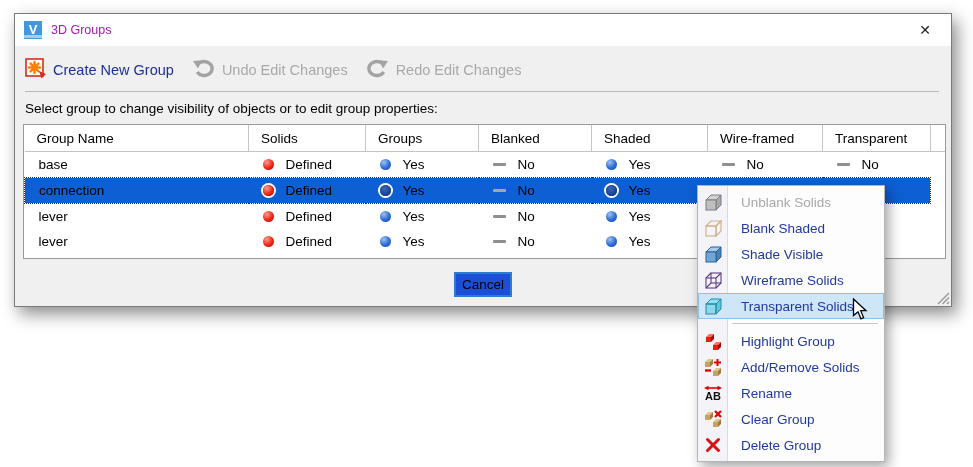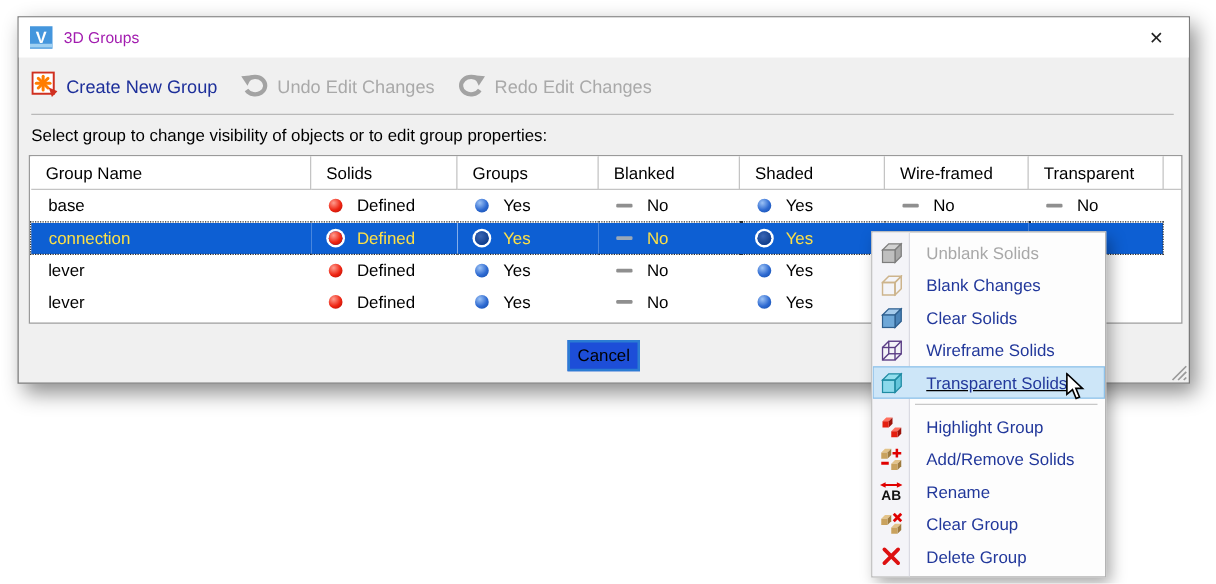--- a/index.html
+++ b/index.html
@@ -28,21 +28,21 @@
 
   
   .table-box{position:absolute;left:8px;top:110px;width:923px;height:135px;background:#fff;border:1px solid #9a9a9a;box-sizing:border-box;overflow:hidden;}
   table{border-collapse:collapse;table-layout:fixed;width:100%;}
   th{height:26px;text-align:left;font-weight:normal;font-size:13.5px;color:#000;padding:0 0 0 12px;
      border-right:1px solid #c4c4c4;border-bottom:1px solid #c4c4c4;background:#fff;white-space:nowrap;overflow:hidden;}
   th.filler{border-right:none;}
   td{height:25px;font-size:13.5px;color:#000;padding:0;white-space:nowrap;overflow:hidden;}
   td.name{padding-left:14px;}
   td .cellwrap{display:flex;align-items:center;gap:12px;padding-left:14px;}
-  tr.selected td:not(.filler){background:#0d5fd3;color:#fde047;border-top:1px dotted #2b2b2b;border-bottom:1px dotted #2b2b2b;}
+  tr.selected td:not(.filler){background:#0d5fd3;color:#000000;border-top:1px dotted #2b2b2b;border-bottom:1px dotted #2b2b2b;}
   tr.selected td.name{border-left:1px dotted #2b2b2b;}
   tr.selected td.last-col{border-right:1px dotted #2b2b2b;}
   .dot{display:inline-block;width:11px;height:11px;border-radius:50%;flex:0 0 auto;}
   .dot.red{background:radial-gradient(circle at 35% 30%,#ff9c8e,#ee2412 55%,#ad0b02);}
   .dot.blue{background:radial-gradient(circle at 35% 30%,#9cc2f5,#2e6ad1 55%,#0f49a8);}
   tr.selected .dot{box-shadow:0 0 0 2px #fff;}
   tr.selected .dot.blue{background:radial-gradient(circle at 40% 35%,#3a66b5,#123e8c 70%);}
   .dash{display:inline-block;width:13px;height:3px;background:#8f8f8f;border-radius:1px;flex:0 0 auto;}
   tr.selected .dash{background:#9aa8b8;}
 
@@ -53,21 +53,21 @@
   .resize-grip{position:absolute;right:1px;bottom:1px;width:15px;height:15px;}
 
   
   .menu{position:absolute;left:697px;top:185px;width:188px;background:#fdfdfd;border:1px solid #b4b4b4;
         box-shadow:4px 5px 12px rgba(0,0,0,.35);padding:3px 0;z-index:5;box-sizing:border-box;}
   .menu-gutter{position:absolute;left:0;top:0;bottom:0;width:29px;background:#f4f4f8;border-right:1px solid #dadae2;}
   .menu-item{position:relative;height:26px;display:flex;align-items:center;}
   .menu-icon{width:30px;display:flex;justify-content:center;align-items:center;z-index:1;flex:0 0 auto;}
   .menu-label{margin-left:13px;font-size:13.5px;color:#22389b;z-index:1;white-space:nowrap;}
   .menu-item.disabled .menu-label{color:#a8a8a8;}
-  .menu-item.highlighted{background:#cde6f8;box-shadow:inset 0 0 0 1px #8ec1e9;text-decoration:underline;}
+  .menu-item.highlighted{background:#cde6f8;box-shadow:inset 0 0 0 1px #8ec1e9;}
   .menu-sep{height:1px;background:#c8c8c8;margin:4px 6px 4px 34px;position:relative;z-index:1;}
 
   
   .cursor{position:absolute;left:852px;top:298px;z-index:10;}
 </style>
 </head>
 <body>
 
 <div class="stage">
 
@@ -340,31 +340,31 @@
       <div class="menu-item">
         <span class="menu-icon">
           <svg width="17" height="17" viewBox="0 0 17 17">
       <g fill="none" stroke="#cdb48c" stroke-width="1.2">
         <rect x="1" y="6" width="10" height="10"></rect>
         <polygon points="1,6 6,1 16,1 11,6"></polygon>
         <polygon points="11,6 16,1 16,11 11,16"></polygon>
             </g>
           </svg>
         </span>
-        <span class="menu-label">Blank Changes</span>
+        <span class="menu-label">Blank Shaded</span>
       </div>
       <div class="menu-item">
         <span class="menu-icon">
           <svg width="17" height="17" viewBox="0 0 17 17">
       <polygon points="1,6 6,1 16,1 11,6" fill="#a5cbec" stroke="#2e5f8f"></polygon>
       <polygon points="11,6 16,1 16,11 11,16" fill="#4a83b8" stroke="#2e5f8f"></polygon>
       <rect x="1" y="6" width="10" height="10" fill="#6fa8d8" stroke="#2e5f8f"></rect>
           </svg>
         </span>
-        <span class="menu-label">Clear Solids</span>
+        <span class="menu-label">Shade Visible</span>
       </div>
       <div class="menu-item">
         <span class="menu-icon">
           <svg width="17" height="17" viewBox="0 0 17 17">
       <g fill="none" stroke="#5a3d85" stroke-width="1.1">
         <rect x="1" y="6" width="10" height="10"></rect>
         <rect x="6" y="1" width="10" height="10"></rect>
         <line x1="1" y1="6" x2="6" y2="1"></line>
               <line x1="11" y1="6" x2="16" y2="1"></line>
         <line x1="1" y1="16" x2="6" y2="11"></line>

